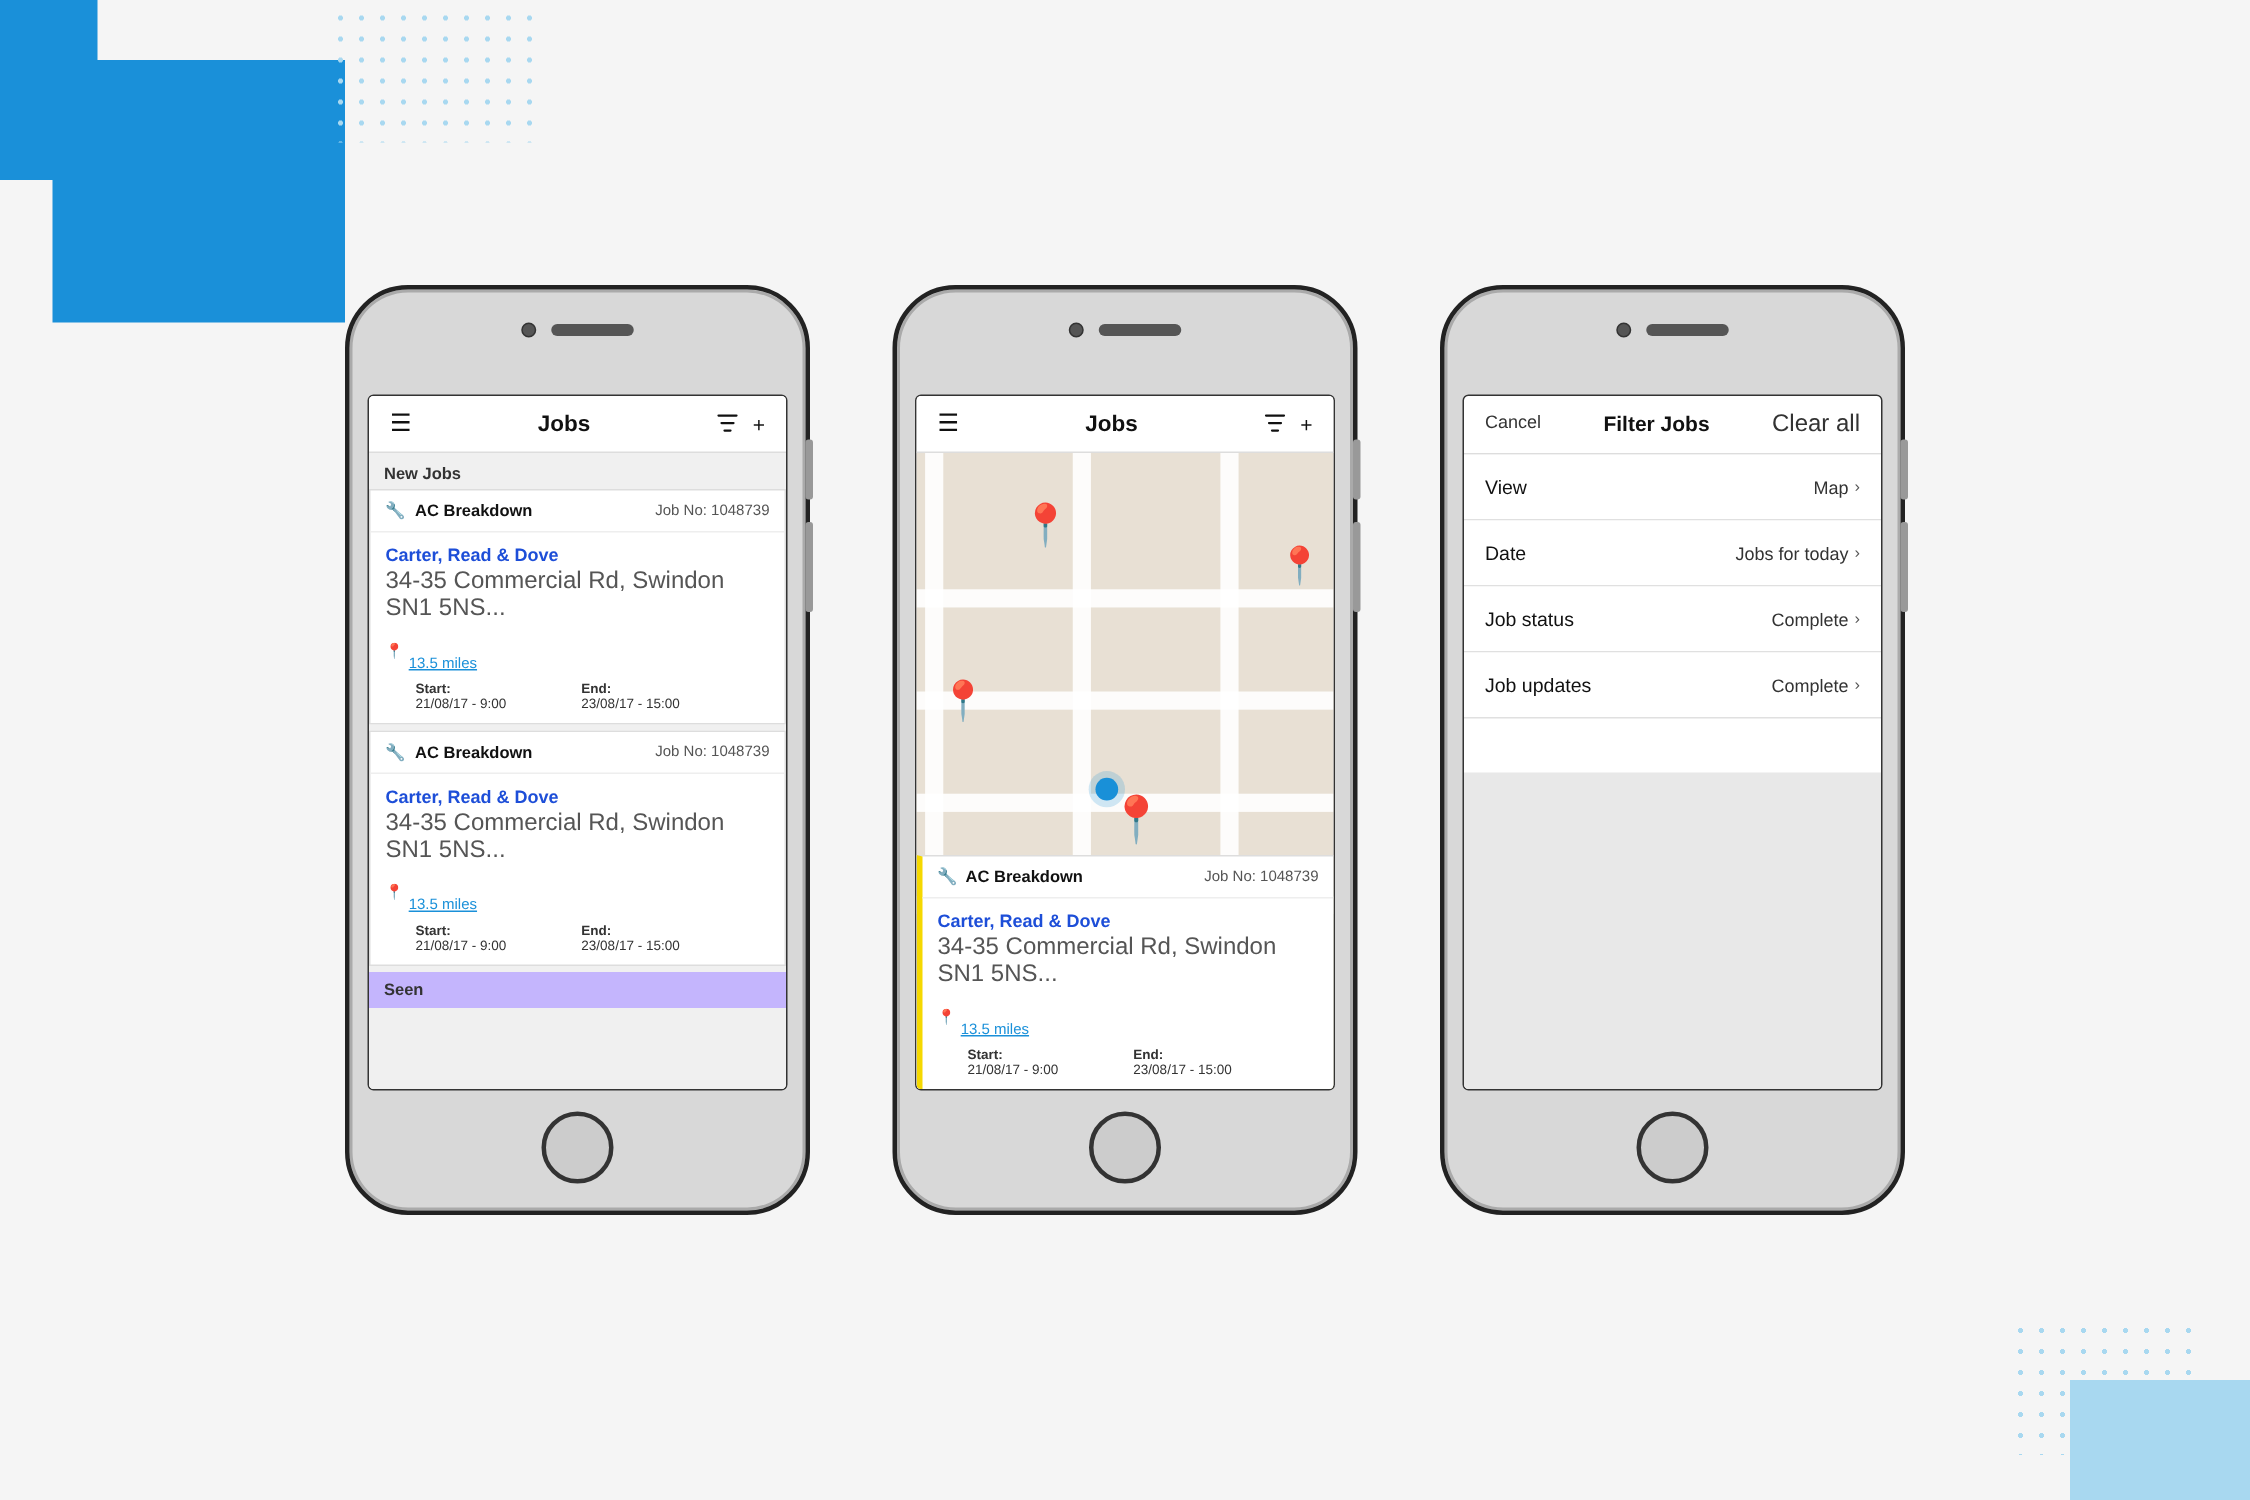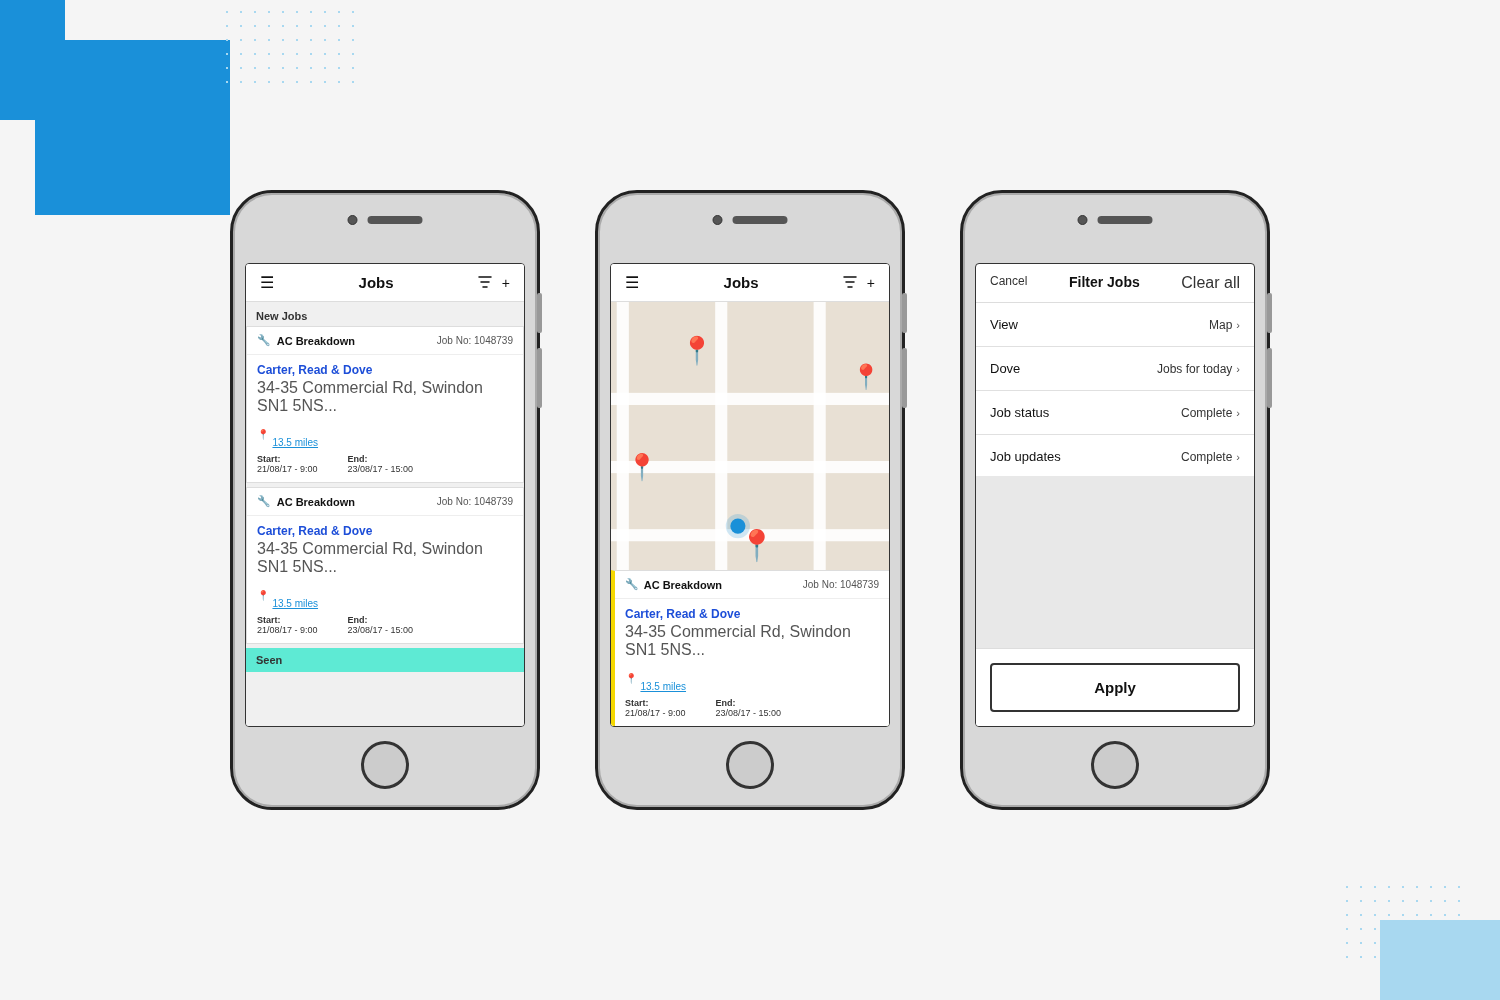--- a/index.html
+++ b/index.html
@@ -203,31 +203,31 @@
       align-items: center;
       gap: 3px;
       margin-bottom: 6px;
     }
     .location-pin { font-size: 10px; color: #555; }
     .distance-link { font-size: 10px; color: #1a90d9; text-decoration: underline; margin-top: 17px; }
     .job-times {
       display: flex;
       gap: 30px;
     }
-    .time-group { display: flex; flex-direction: column; }
+    .time-group { display: flex; flex-direction: column; margin-left: 20px; }
     .time-label { font-size: 9px; font-weight: 600; color: #333; }
     .time-value { font-size: 9px; color: #333; }
 
     
     .seen-label {
       font-size: 11px;
       font-weight: 600;
       color: #333;
       padding: 6px 10px;
-      background: #5eead4;
+      background: #c4b5fd;
     }
 
     
     .map-container {
       flex: 1;
       position: relative;
       overflow: hidden;
       background: #e8e0d0;
     }
     
@@ -507,21 +507,21 @@
 
       <div class="filter-list">
         <div class="filter-row">
           <span class="filter-row-label">View</span>
           <div class="filter-row-value">
             <span>Map</span>
             <span class="chevron">›</span>
           </div>
         </div>
         <div class="filter-row">
-          <span class="filter-row-label">Dove</span>
+          <span class="filter-row-label">Date</span>
           <div class="filter-row-value">
             <span>Jobs for today</span>
             <span class="chevron">›</span>
           </div>
         </div>
         <div class="filter-row">
           <span class="filter-row-label">Job status</span>
           <div class="filter-row-value">
             <span>Complete</span>
             <span class="chevron">›</span>
@@ -532,19 +532,16 @@
           <div class="filter-row-value">
             <span>Complete</span>
             <span class="chevron">›</span>
           </div>
         </div>
 
       </div>
 
       <div class="filter-spacer"></div>
 
-      <div class="filter-apply-area">
-        <div class="apply-btn">Apply</div>
-      </div>
     </div>
   </div>
 
 </div>
 
 </body></html>

